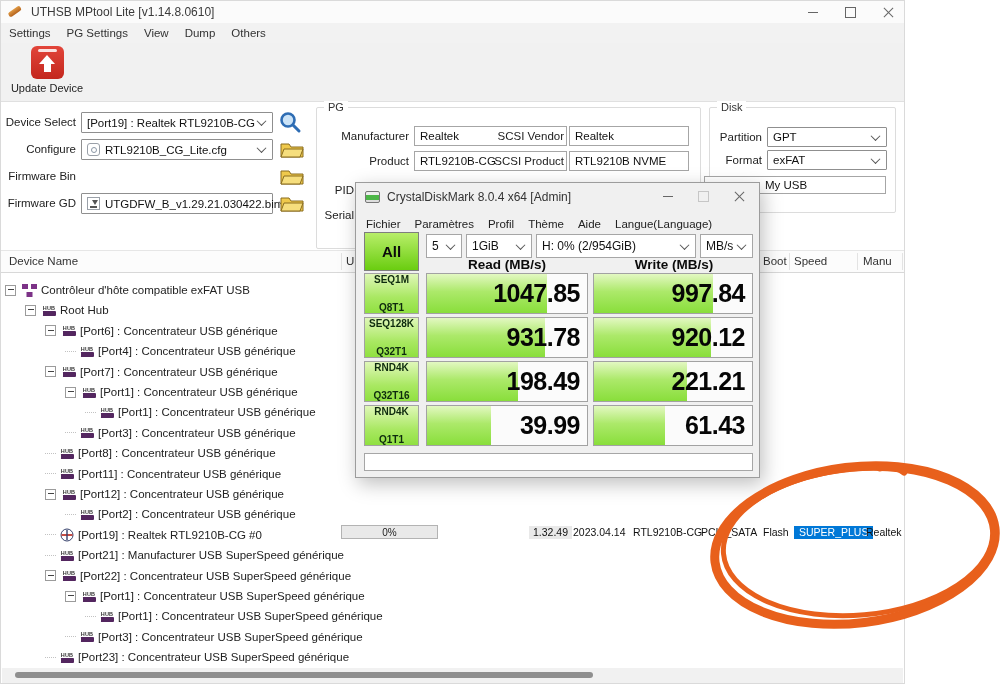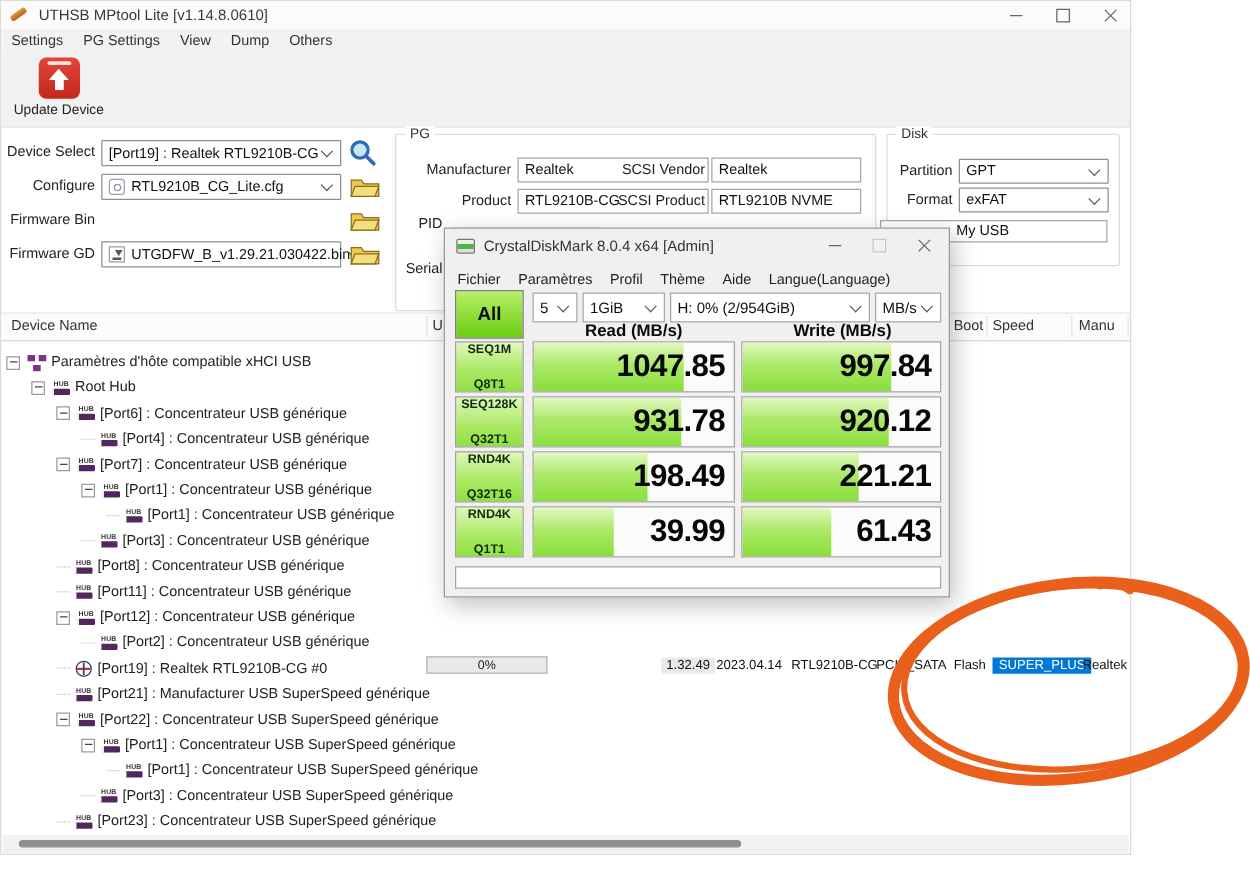--- a/index.html
+++ b/index.html
@@ -209,21 +209,21 @@
         <span>Realtek</span>
       </div>
     <span class="plabel" style="left:5px;top:47px;width:87px;">Product</span>
     <div class="tinput" style="left:97px;top:43px;width:153px;">
         <span>RTL9210B-CG</span>
       </div>
     <span class="plabel" style="left:160px;top:47px;width:87px;">SCSI Product</span>
     <div class="tinput" style="left:252px;top:43px;width:120px;">
         <span>RTL9210B NVME</span>
       </div>
-    <span class="plabel" style="left:5px;top:65px;width:32px;">PID</span>
+    <span class="plabel" style="left:5px;top:76px;width:32px;">PID</span>
     <div class="tinput" style="left:43px;top:74px;width:120px;"></div>
     <span class="plabel" style="left:5px;top:101px;width:32px;">Serial</span>
     <div class="tinput" style="left:43px;top:97px;width:120px;"></div>
   </div>
 
   <div class="grp" style="left:708px;top:106px;width:187px;height:106px;">
     <span class="gleg">Disk</span>
     <span class="plabel" style="left:2px;top:23px;width:50px;">Partition</span>
     <div class="combo" style="left:57px;top:19px;width:120px;height:20px;">
       <span>GPT</span>
@@ -249,21 +249,21 @@
       <i class="tsep" style="left:757px;"></i>
     <i class="tsep" style="left:788px;"></i>
       <i class="tsep" style="left:856px;"></i>
       <i class="tsep" style="left:901px;"></i>
   </div>
 
   <div>
       <div class="trow" style="top: 279px; left: 4px;">
         <span class="exp"></span>
         <span class="ic-ctrl"></span>
-        <span class="tlabel">Paramètres d'hôte compatible xHCI USB</span>
+        <span class="tlabel">Contrôleur d'hôte compatible exFAT USB</span>
       </div>
       <div class="trow" style="top: 299.4px; left: 24px;">
         <span class="exp"></span>
         <span class="ic-hub">
           <i>HUB</i>
           <b></b>
         </span>
         <span class="tlabel">Root Hub</span>
       </div>
       <div class="trow" style="top: 319.8px; left: 44px;">

